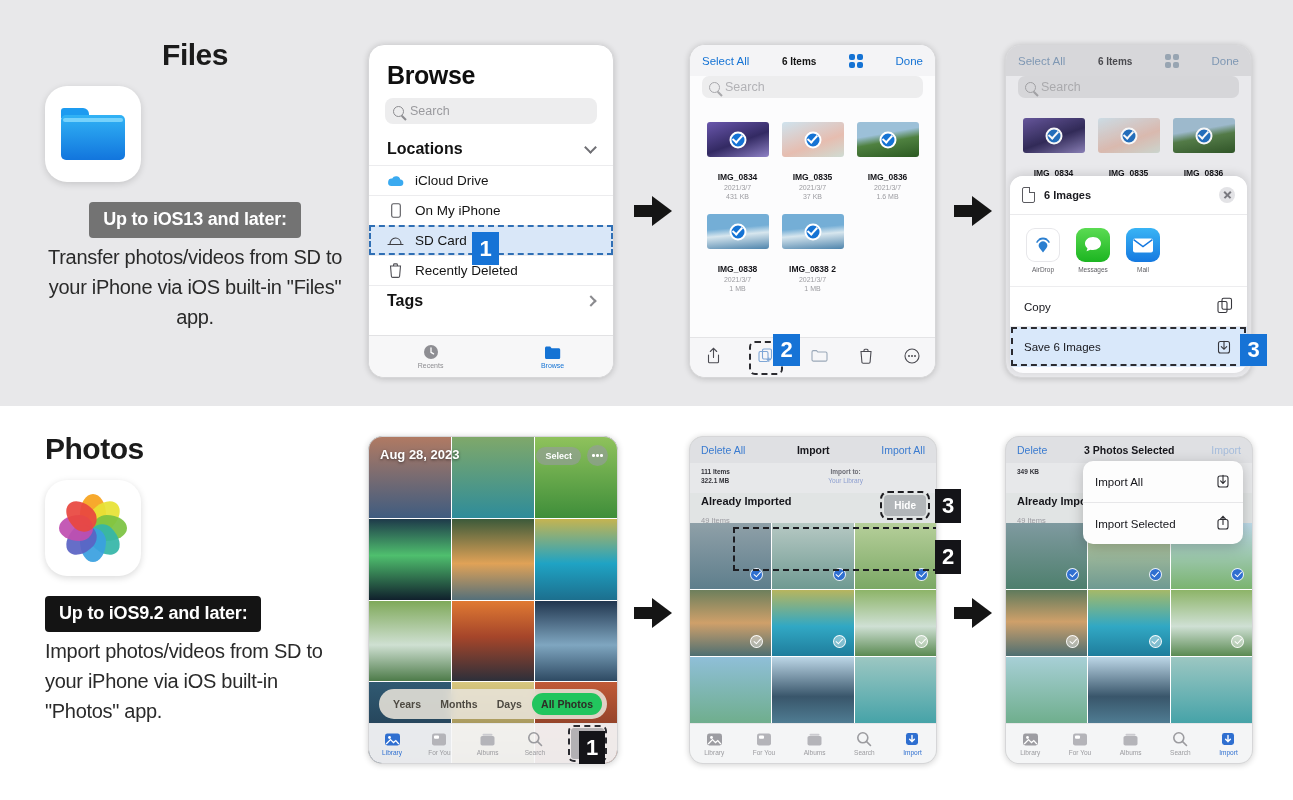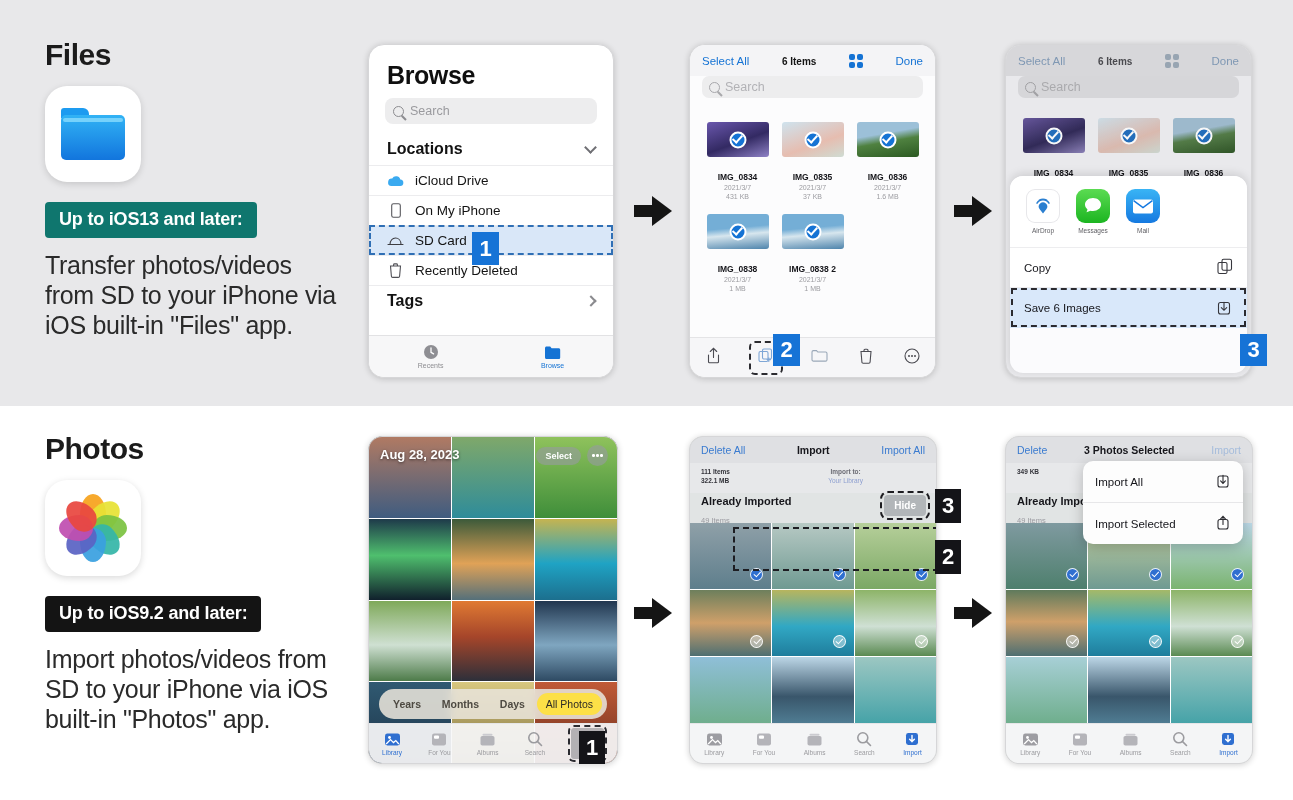--- a/index.html
+++ b/index.html
@@ -41,24 +41,24 @@
   .photos-glyph i {
     position:absolute; left:50%; top:50%; width:26px; height:34px;
     border-radius:50% 50% 50% 50%/60% 60% 40% 40%;
     opacity:.93; transform-origin: 50% 100%;
   }
   .badge-pill {
     display:inline-block; margin-top:20px; padding:7px 14px 8px;
     border-radius:4px; color:#ffffff; font-size:18px; font-weight:700;
     letter-spacing:-.2px; white-space:nowrap;
   }
-  .badge-blue { background:#0f766e; }
+  .badge-blue { background:#737373; }
   .badge-black { background:#141414;text-align:right; }
   .desc-body {
-    margin-top:12px; font-size:25px; line-height:30px; color:#2a2a2a; letter-spacing:-.3px;
+    margin-top:4px; font-size:20px; line-height:30px; color:#2a2a2a; letter-spacing:-.3px;
   }
 
   
   .arrow { position:absolute; width:38px; height:30px; }
   .arrow .shaft { position:absolute; left:0; top:9px; width:22px; height:12px; background:#151515; }
   .arrow .head  {
     position:absolute; left:18px; top:0; width:0; height:0;
     border-top:15px solid transparent; border-bottom:15px solid transparent;
     border-left:20px solid #151515;
   }
@@ -172,21 +172,21 @@
     padding:4px 9px; border-radius:11px; backdrop-filter:blur(3px);
   }
   .glassdot { width:21px; height:21px; border-radius:50%; background:rgba(150,155,160,.62); display:flex; align-items:center; justify-content:center; gap:1.5px;}
   .glassdot i{ width:2.5px; height:2.5px; border-radius:50%; background:#fff;}
   .segbar {
     position:absolute; left:10px; right:10px; bottom:44px; height:30px; border-radius:15px;
     background:rgba(232,228,218,.88); display:flex; align-items:center; justify-content:space-between;
     padding:0 5px; backdrop-filter:blur(4px);
   }
   .seg { font-size:10.5px; font-weight:600; color:#4e4a42; padding:5px 9px; border-radius:13px; }
-  .seg.act { background:#fde047; color:#2e2b26; font-weight:400; }
+  .seg.act { background:#22c55e; color:#2e2b26; font-weight:700; }
   .ptab {
     position:absolute; left:0; right:0; bottom:0; height:40px; background:rgba(248,248,249,.93);
     display:flex; align-items:center; justify-content:space-around; border-top:1px solid #e6e6e8;
   }
   .ptab-it { display:flex; flex-direction:column; align-items:center; gap:2px; font-size:6.5px; color:#9b9b9f; position:relative;}
   .ptab-it.act { color:#2f6fd0; }
 
   .imp-nav {
     position:absolute; left:0; right:0; top:0; height:26px; background:rgba(225,225,228,.93);
     display:flex; align-items:center; justify-content:space-between; padding:0 11px;
@@ -246,21 +246,21 @@
 
   .dashsel { outline:2px dashed #2b2b30; outline-offset:1px; }
 </style>
 </head>
 <body>
 
 <div class="page">
   <div class="band-files"></div>
   <div class="band-photos"></div>
 
-  <div class="desc" style="top:38px;">
+  <div class="desc" style="top:38px;text-align:center;">
     <div class="desc-title">Files</div>
     <div class="app-icon">
       <div class="folder-glyph">
         <div class="tab"></div>
           <div class="body"></div>
           <div class="lip"></div>
       </div>
     </div>
     <div class="badge-pill badge-blue">Up to iOS13 and later:</div>
     <div class="desc-body">Transfer photos/videos from SD to your iPhone via iOS built-in "Files" app.</div>
@@ -480,20 +480,25 @@
               <span class="check"></span>
             </div>
           <div class="fname">IMG_0836</div>
           <div class="fmeta">2021/3/7</div>
           <div class="fmeta">1.6 MB</div>
         </div>
       </div>
     </div>
 
     <div class="sheet" style="height:197px;">
+      <div class="sheet-head">
+        <span class="doc-ic"></span>
+        <span class="sheet-title">6 Images</span>
+        <span class="xbtn"></span>
+      </div>
       <div class="apps">
         <div class="app">
           <div class="app-sq" style="background:#ffffff; box-shadow:0 0 0 1px #e7e7ea inset;">
             <svg width="24" height="24" viewBox="0 0 24 24">
                 <path d="M12 19.5 8.7 15.2a4.2 4.2 0 1 1 6.6 0z" fill="#2b7fd0"></path>
                 <path d="M6 9.2a7 7 0 0 1 12 0M8.3 6.1a10 10 0 0 1 7.4 0" fill="none" stroke="#2b7fd0" stroke-width="1.5" stroke-linecap="round"></path>
               </svg>
           </div>
           <span class="app-lbl">AirDrop</span>
         </div>

